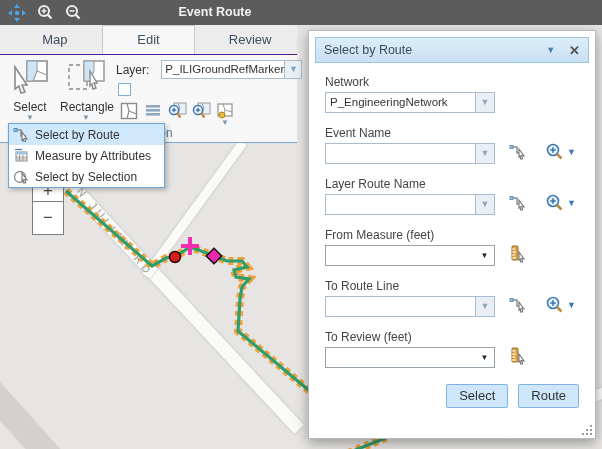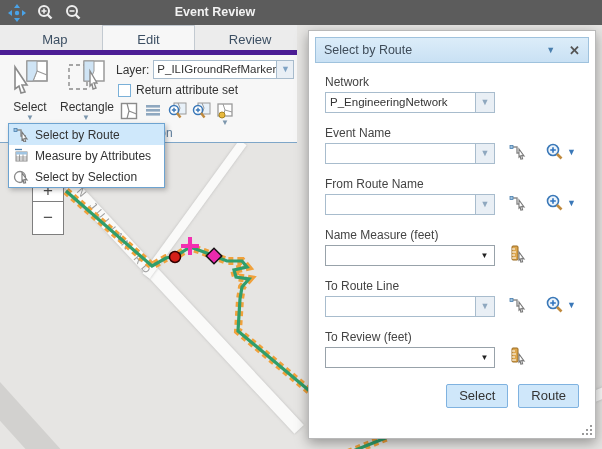--- a/index.html
+++ b/index.html
@@ -29,31 +29,31 @@
   
   .zoomctl { position:absolute; left:32px; top:155px; width:32px; z-index:5;
     border:1px solid #7e7e7e; background:#fff; }
   .zoomctl .cell { height:20px; display:flex; align-items:center; justify-content:center;
     font-size:17px; color:#4d4d4d; cursor:pointer; }
   .zoomctl .cell + .cell { border-top:1px solid #7e7e7e; height:33px; }
 
   
   .chrome { position:absolute; left:0; top:25px; width:297px; height:118px; z-index:10; }
   .tabbar { position:relative; height:30px; background:#ececec; display:flex;
-    border-bottom:5px solid #4c1d95; }
+    border-bottom:1px solid #4c1d95; }
   .tab { width:95px; text-align:center; line-height:30px; font-size:13px;
     color:#3c4f63; cursor:pointer; margin-left:8px; }
   .tab.active { background:#f7f7f7; border:1px solid #c3cad1; border-bottom:none;
     line-height:28px; margin-left:0; }
   .ribbon { position:relative; height:88px; background:#f7f7f7;
     border-bottom:1px solid #7ea6c8; }
   .bigbtn { position:absolute; top:4px; width:52px; text-align:center; cursor:pointer; }
   .bigbtn .blabel { font-size:12px; color:#333; margin-top:1px; }
   .caret { color:#7d97ad; font-size:8px; line-height:8px; }
-  .layer-row { position:absolute; left:116px; top:5px; display:flex; align-items:center; }
+  .layer-row { position:absolute; left:116px; top:5px; display:flex; align-items:center;gap:8px; }
   .layer-lbl { font-size:12px; color:#333; margin-right:4px; }
   .layer-combo { display:flex; border:1px solid #a8bccd; background:#fff; height:19px; }
   .layer-combo .val { width:122px; font-size:11.5px; color:#333; line-height:17px;
     padding-left:3px; overflow:hidden; white-space:nowrap; }
   .layer-combo .arrow { width:17px; background:#e9eff5; border-left:1px solid #a8bccd;
     color:#7fa3c4; font-size:9px; text-align:center; line-height:17px; cursor:pointer; }
   .chk-row { position:absolute; left:118px; top:28px; display:flex; align-items:center; cursor:pointer; }
   .chk { width:13px; height:13px; border:1px solid #7ab0d8; background:#fff; margin-right:5px; }
   .chk-lbl { font-size:12px; color:#333; }
   .minibar { position:absolute; left:118px; top:45px; display:flex; align-items:flex-start; }
@@ -160,21 +160,21 @@
         <path d="M11.5 10.5 L15.5 14.5" stroke="#eee" stroke-width="2.4"></path>
       </svg>
     </span>
     <span class="topbar-icon">
       <svg width="18" height="18" viewBox="0 0 18 18">
         <circle cx="8" cy="7" r="5" fill="none" stroke="#eee" stroke-width="2"></circle>
         <path d="M5.5 7 H10.5" stroke="#eee" stroke-width="1.6"></path>
         <path d="M11.5 10.5 L15.5 14.5" stroke="#eee" stroke-width="2.4"></path>
       </svg>
     </span>
-    <div class="topbar-title">Event Review</div>
+    <div class="topbar-title">Event Route</div>
   </div>
 
   <div class="chrome">
     <div class="tabbar">
       <div class="tab">Map</div>
       <div class="tab active">Edit</div>
       <div class="tab">Review</div>
     </div>
 
     <div class="ribbon">
@@ -204,21 +204,20 @@
       <div class="layer-row">
         <span class="layer-lbl">Layer:</span>
         <span class="layer-combo">
           <span class="val">P_ILIGroundRefMarkers</span>
           <span class="arrow">▼</span>
         </span>
       </div>
 
       <div class="chk-row">
         <span class="chk"></span>
-        <span class="chk-lbl">Return attribute set</span>
       </div>
 
       <div class="minibar">
         <span class="minibtn">
           <svg width="18" height="18" viewBox="0 0 18 18">
             <rect x="1.5" y="1.5" width="15" height="15" fill="#fff" stroke="#8b8b8b" stroke-width="1.4"></rect>
             <path d="M7 1.5 L9 9 L7 16.5 M9 9 L16.5 12" fill="none" stroke="#8b8b8b" stroke-width="1.2"></path>
           </svg>
         </span>
         <span class="minibtn">
@@ -333,21 +332,21 @@
               <circle cx="7" cy="7" r="5.5" fill="#eef5fb" stroke="#3a78b8" stroke-width="1.6"></circle>
               <path d="M7 4.2 V9.8 M4.2 7 H9.8" stroke="#2f74c0" stroke-width="1.6"></path>
               <path d="M11 11 L15.5 15.5" stroke="#c08a3e" stroke-width="2.6"></path>
             </svg>
             <span class="zcaret">▼</span>
           </span>
         </div>
       </div>
 
       <div class="fgroup">
-        <div class="flabel">From Route Name</div>
+        <div class="flabel">Layer Route Name</div>
         <div class="frow">
           <span class="combo">
             <span class="val"></span>
             <span class="arrow">▼</span>
           </span>
           <span class="ficon">
             <svg width="19" height="17" viewBox="0 0 19 17">
               <path d="M2 4 H8 V10 H12" fill="none" stroke="#8a8a8a" stroke-width="1.4"></path>
               <rect x="1" y="2.5" width="3" height="3" fill="#9fc4e2" stroke="#4a7fae" stroke-width="0.8"></rect>
               <polygon points="10,6 15,13 12.7,12.5 13.6,15.8 11.8,16.2 11.2,13 10,14.2" fill="#fff" stroke="#777" stroke-width="1.1"></polygon>
@@ -358,21 +357,21 @@
               <circle cx="7" cy="7" r="5.5" fill="#eef5fb" stroke="#3a78b8" stroke-width="1.6"></circle>
               <path d="M7 4.2 V9.8 M4.2 7 H9.8" stroke="#2f74c0" stroke-width="1.6"></path>
               <path d="M11 11 L15.5 15.5" stroke="#c08a3e" stroke-width="2.6"></path>
             </svg>
             <span class="zcaret">▼</span>
           </span>
         </div>
       </div>
 
       <div class="fgroup">
-        <div class="flabel">Name Measure (feet)</div>
+        <div class="flabel">From Measure (feet)</div>
         <div class="frow">
           <span class="combo measure">
             <span class="val"></span>
             <span class="arrow">▼</span>
           </span>
           <span class="ficon">
             <svg width="19" height="18" viewBox="0 0 19 18">
               <rect x="3" y="1" width="6" height="14" rx="1" fill="#dda74f" stroke="#9a6a20"></rect>
               <path d="M3 4 H6 M3 7 H7 M3 10 H6 M3 13 H7" stroke="#fff" stroke-width="1"></path>
               <polygon points="10,7 15,14 12.7,13.5 13.6,16.8 11.8,17.2 11.2,14 10,15.2" fill="#fff" stroke="#777" stroke-width="1.1"></polygon>

